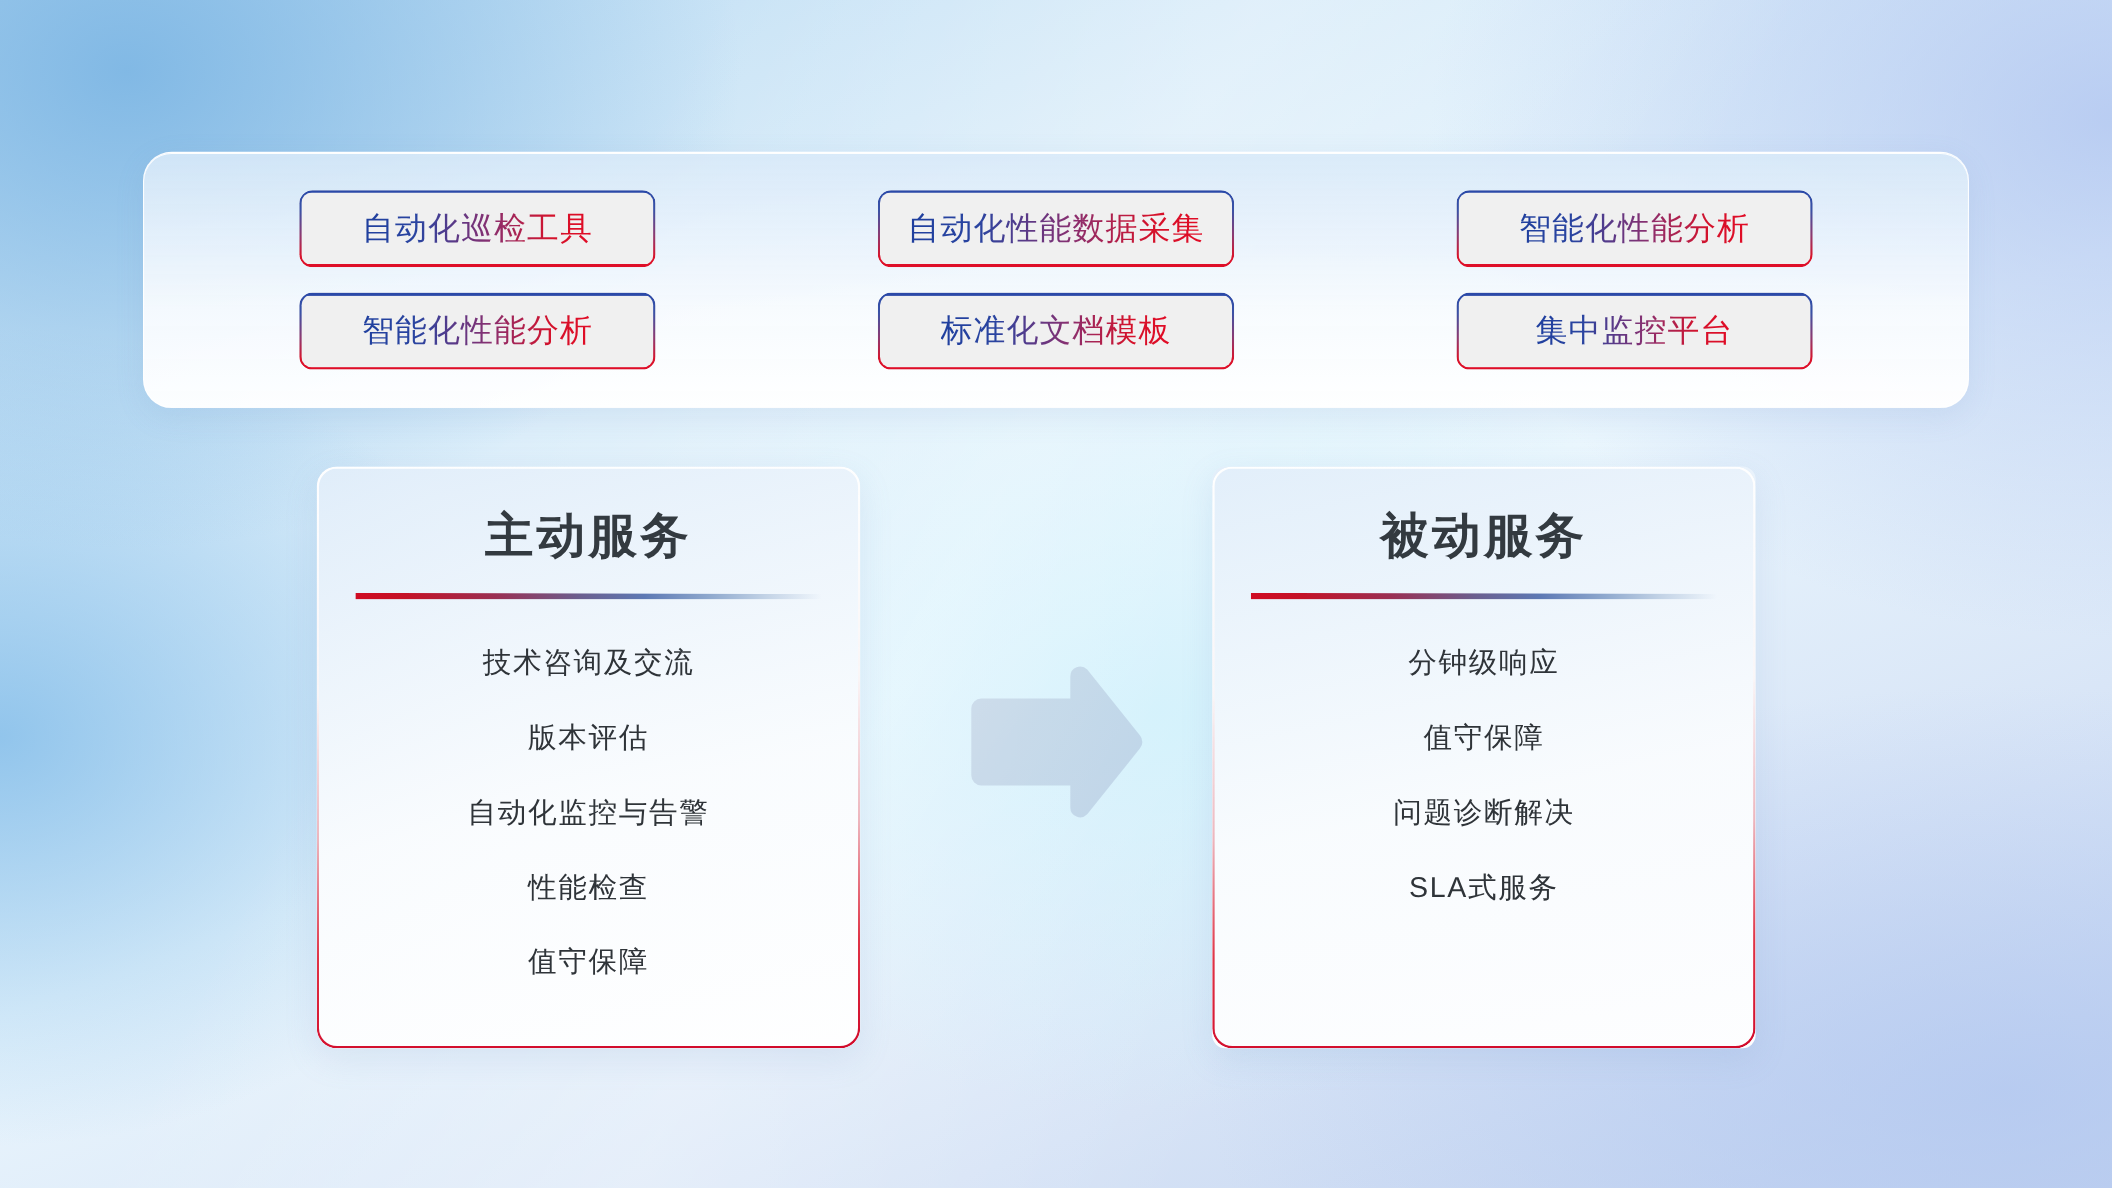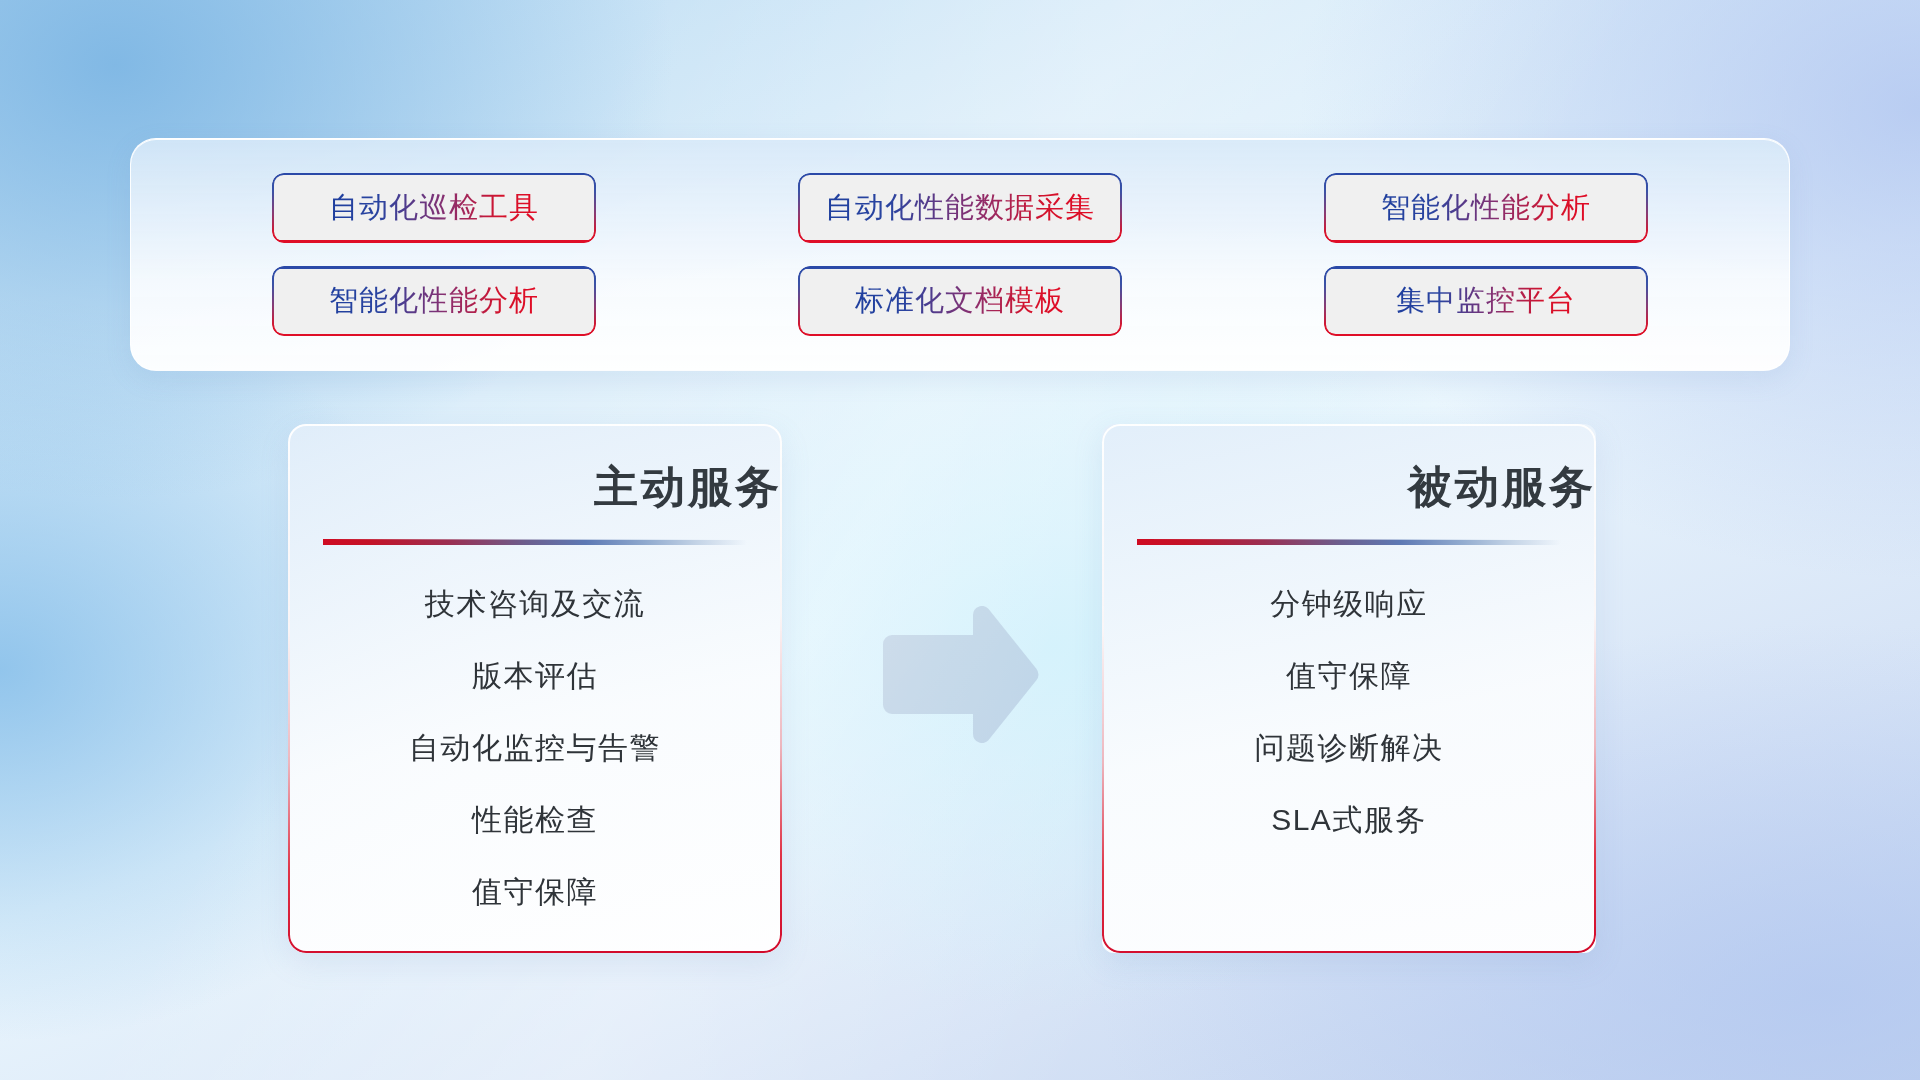--- a/index.html
+++ b/index.html
@@ -132,21 +132,21 @@
     mask-composite: exclude;
     pointer-events: none;
   }
   #card-left  { left: 288px; }
   #card-right { left: 1102px; border-radius: 12px; }
 
   .svc-title {
     position: relative;
     margin: 0;
     padding-top: 34px;
-    text-align: right;
+    text-align: center;
     font-size: 44px;
     font-weight: 700;
     color: #333a40;
     letter-spacing: 3px;
   }
   .svc-divider {
     position: relative;
     margin: 22px auto 0 auto;
     width: 424px;
     height: 6px;
@@ -158,21 +158,21 @@
     clip-path: polygon(0 0, 100% 18%, 100% 100%, 0 100%);
   }
   .svc-list {
     position: relative;
     list-style: none;
     margin: 0;
     padding: 44px 0 0 0;
     text-align: center;
   }
   .svc-list li {
-    font-size: 30px;
+    font-size: 26px;
     color: #2f3439;
     line-height: 1;
     padding: 0 0 42px 0;
     letter-spacing: 1.5px;
   }
   .svc-list li:last-child { padding-bottom: 0; }
 
   
   .flow-arrow {
     position: absolute;

